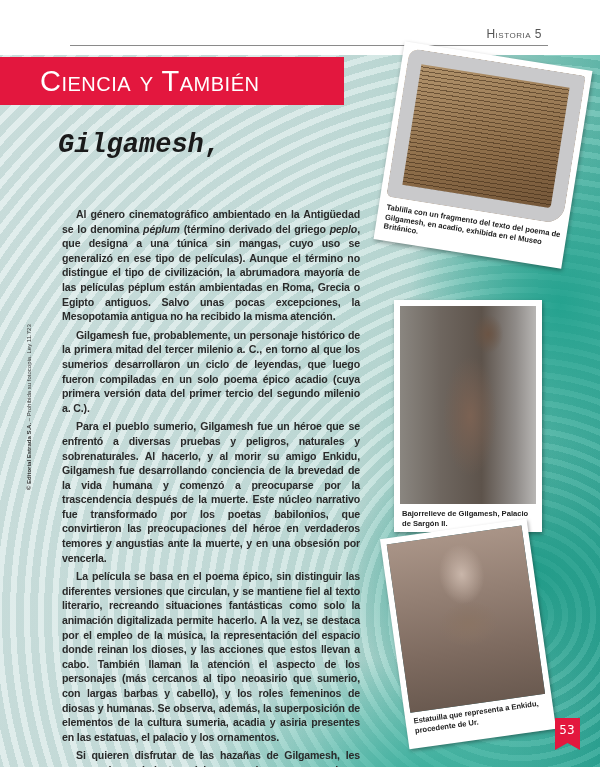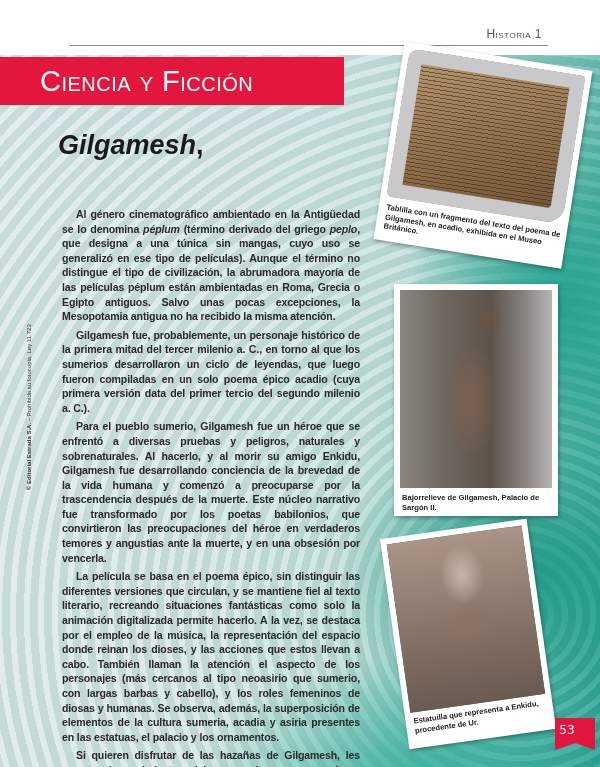--- a/index.html
+++ b/index.html
@@ -26,21 +26,21 @@
   }
   .banner {
     position: absolute; left: 0; top: 57px; width: 344px; height: 48px;
     background: #e3173e; color: #fff;
   }
   .banner-text {
     position: absolute; left: 40px; top: 6px; font-size: 29px; font-variant: small-caps;
     letter-spacing: 0.5px; line-height: 36px;
   }
   .title {
-    position: absolute; left: 58px; top: 128px; font-family: Liberation Sans, sans-serif;
+    position: absolute; left: 58px; top: 128px; font-family: Liberation Mono, monospace;
     font-weight: bold; color: #1a1a1a; font-size: 27px; line-height: 34px;
   }
   .title .it { font-style: italic; }
   .body-text {
     position: absolute; left: 58px; top: 203px; width: 306px;
     font-family: "Liberation Sans", sans-serif; font-size: 10.6px; line-height: 14.6px;
     color: #2a2a2a; text-align: justify; letter-spacing: -0.15px;
   }
   .body-text p { margin: 4px; text-indent: 14px; font-weight: bold; }
   .sidebar-legal {
@@ -54,51 +54,51 @@
   .photo .img { position: absolute; left: 6px; top: 6px; right: 6px; }
   .photo .cap {
     position: absolute; left: 8px; right: 6px; font-size: 7.6px; line-height: 9.5px; color: #222; font-weight: bold;
   }
   .p1 { left: 388px; top: 55px; width: 190px; height: 200px; transform: rotate(9deg); }
   .p1 .img { height: 150px; background:
       repeating-linear-gradient(180deg, rgba(60,40,20,0.55) 0 1px, rgba(0,0,0,0) 1px 4px),
       linear-gradient(160deg, #b89a72, #8c6c48 60%, #6d5034); border-radius: 10px 4px 18px 6px;
       box-shadow: inset 0 0 0 14px #c9c9cb; }
   .p1 .cap { top: 162px; }
-  .p2 { left: 394px; top: 284px; width: 164px; height: 232px; }
+  .p2 { left: 394px; top: 300px; width: 148px; height: 232px; }
   .p2 .img { height: 198px; background:
       radial-gradient(ellipse 22px 28px at 88px 28px, #6b5444, rgba(0,0,0,0) 70%),
       radial-gradient(ellipse 36px 80px at 70px 110px, #7b6253, rgba(0,0,0,0) 75%),
       linear-gradient(90deg, #8a8680 0%, #6e665f 30%, #5d534b 60%, #8f8b88 85%, #b8b6b4 100%); }
   .p2 .cap { top: 209px; }
   .p3 { left: 394px; top: 528px; width: 148px; height: 212px; transform: rotate(-8deg); }
   .p3 .img { height: 170px; background:
       radial-gradient(ellipse 30px 40px at 70px 40px, #c9b6aa, rgba(0,0,0,0) 75%),
       radial-gradient(ellipse 40px 30px at 70px 90px, #8a7464, rgba(0,0,0,0) 75%),
       linear-gradient(180deg, #a99487, #7d6a5f 70%, #6a5a50), #23616a; }
   .p3 .cap { top: 180px; }
   .page-num {
-    position: absolute; left: 555px; top: 718px; width: 40px; height: 32px; background: #e3173e;
+    position: absolute; left: 555px; top: 718px; width: 25px; height: 32px; background: #e3173e;
     clip-path: polygon(0 0, 100% 0, 100% 100%, 50% 78%, 0 100%);
   }
   .page-num span {
     position: absolute; left: 0; top: 5px; width: 24px; text-align: center; font-size: 12px; color: #fff;
     font-family: "DejaVu Sans", sans-serif;
   }
 </style>
 </head>
 <body>
 
 <div class="page-bg"></div>
 
 <div class="header-rule"></div>
-<div class="section-label">Historia 1</div>
+<div class="section-label">Historia 5</div>
 
 <div class="banner">
-  <span class="banner-text">Ciencia y Ficción</span>
+  <span class="banner-text">Ciencia y También</span>
 </div>
 
 <div class="title">
   <div><span class="it">Gilgamesh</span><span>,</span></div>
 </div>
 
 <div class="body-text">
   <p><span>Al género cinematográfico ambientado en la Antigüedad se lo denomina </span><em>péplum</em><span> (término derivado del griego </span><em>peplo</em><span>, que designa a una túnica sin mangas, cuyo uso se generalizó en ese tipo de películas). Aunque el término no distingue el tipo de civilización, la abrumadora mayoría de las películas péplum están ambientadas en Roma, Grecia o Egipto antiguos. Salvo unas pocas excepciones, la Mesopotamia antigua no ha recibido la misma atención.</span></p>
   <p>Gilgamesh fue, probablemente, un personaje histórico de la primera mitad del tercer milenio a. C., en torno al que los sumerios desarrollaron un ciclo de leyendas, que luego fueron compiladas en un solo poema épico acadio (cuya primera versión data del primer tercio del segundo milenio a. C.).</p>
   <p>Para el pueblo sumerio, Gilgamesh fue un héroe que se enfrentó a diversas pruebas y peligros, naturales y sobrenaturales. Al hacerlo, y al morir su amigo Enkidu, Gilgamesh fue desarrollando conciencia de la brevedad de la vida humana y comenzó a preocuparse por la trascendencia después de la muerte. Este núcleo narrativo fue transformado por los poetas babilonios, que convirtieron las preocupaciones del héroe en verdaderos temores y angustias ante la muerte, y en una obsesión por vencerla.</p>

